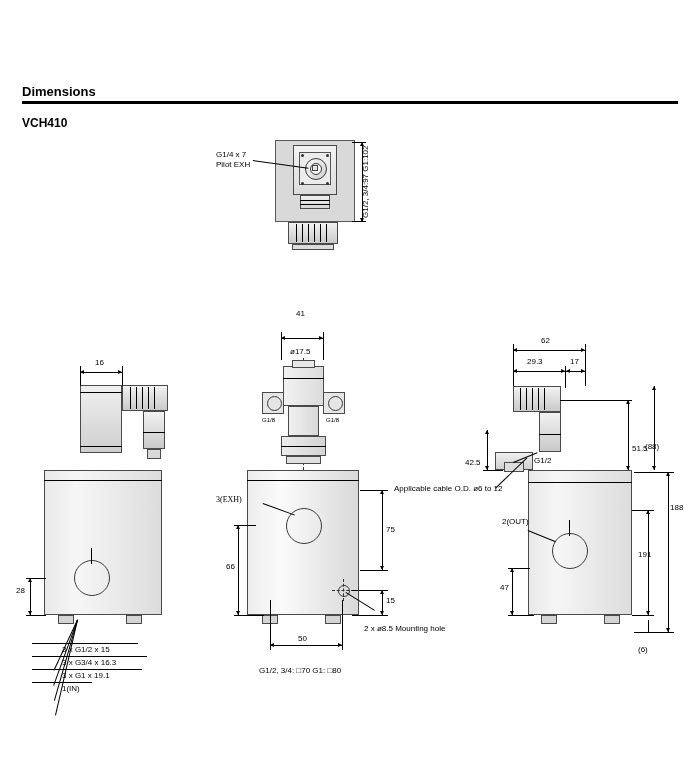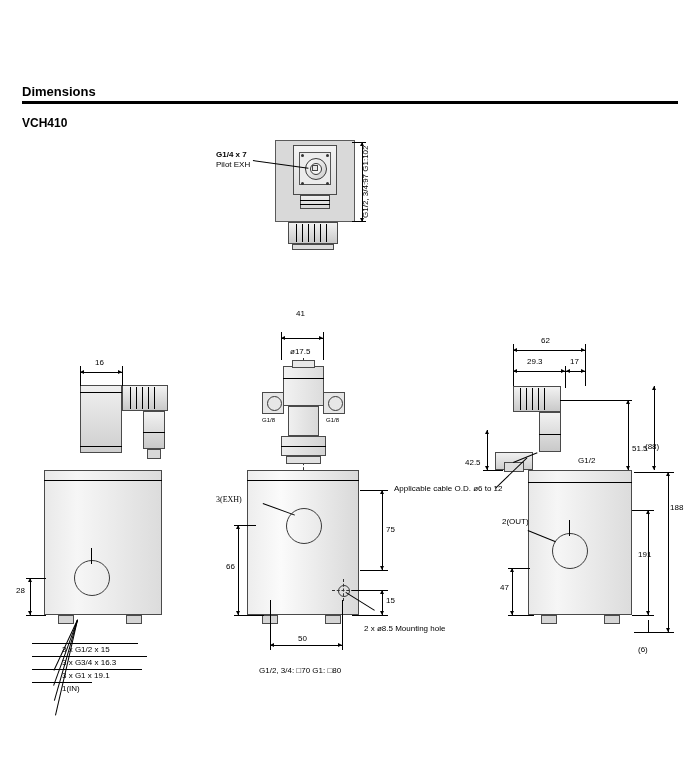--- a/index.html
+++ b/index.html
@@ -102,21 +102,21 @@
 
     <div class="blk conn" style="left:288px;top:222px;width:50px;height:22px;"></div>
     <div class="ln lnv" style="left:296px;top:224px;height:18px;"></div>
     <div class="ln lnv" style="left:302px;top:224px;height:18px;"></div>
     <div class="ln lnv" style="left:308px;top:224px;height:18px;"></div>
     <div class="ln lnv" style="left:314px;top:224px;height:18px;"></div>
     <div class="ln lnv" style="left:320px;top:224px;height:18px;"></div>
     <div class="ln lnv" style="left:326px;top:224px;height:18px;"></div>
     <div class="blk" style="left:292px;top:244px;width:42px;height:6px;border:1px solid #4a4a4a;background:#dcdcdc;"></div>
 
-    <div class="txt" style="left:216px;top:150px;font-weight:bold;">G1/4 x 7</div>
+    <div class="txt" style="left:216px;top:150px;">G1/4 x 7</div>
     <div class="txt" style="left:216px;top:160px;">Pilot EXH</div>
     <div class="leader" style="left:253px;top:160px;width:56px;transform:rotate(8deg);"></div>
 
     <div class="ln lnv" style="left:362px;top:142px;height:80px;"></div>
     <div class="ah-u" style="left:360px;top:142px;"></div>
     <div class="ah-d" style="left:360px;top:218px;"></div>
     <div class="ln lnh" style="left:352px;top:142px;width:14px;"></div>
     <div class="ln lnh" style="left:352px;top:221px;width:14px;"></div>
     <div class="vtxt" style="left:361px;top:218px;">G1/2, 3/4:97  G1:102</div>
   </div>
@@ -278,21 +278,21 @@
     <div class="ln lnv" style="left:532px;top:388px;height:22px;"></div>
     <div class="ln lnv" style="left:538px;top:388px;height:22px;"></div>
     <div class="ln lnv" style="left:544px;top:388px;height:22px;"></div>
     <div class="blk conn" style="left:539px;top:412px;width:22px;height:40px;"></div>
     <div class="ln lnh" style="left:539px;top:434px;width:22px;"></div>
 
     <div class="blk coil-fill" style="left:495px;top:452px;width:38px;height:18px;"></div>
     <div class="blk" style="left:504px;top:462px;width:20px;height:10px;border:1px solid #4a4a4a;background:#ddd;"></div>
 
     <div class="leader" style="left:513px;top:462px;width:26px;transform:rotate(-22deg);"></div>
-    <div class="txt" style="left:534px;top:456px;padding-left:44px;">G1/2</div>
+    <div class="txt" style="left:534px;top:456px;">G1/2</div>
 
     <div class="txt" style="left:394px;top:484px;">Applicable cable O.D. ø6 to 12</div>
     <div class="leader" style="left:495px;top:488px;width:44px;transform:rotate(-44deg);"></div>
 
     <div class="blk body-fill" style="left:528px;top:470px;width:104px;height:145px;"></div>
     <div class="ln lnh" style="left:528px;top:482px;width:104px;"></div>
 
     <div class="circ" style="left:552px;top:533px;width:34px;height:34px;"></div>
     <div class="ln lnv" style="left:569px;top:520px;height:16px;"></div>
     <div class="leader" style="left:528px;top:530px;width:30px;transform:rotate(22deg);"></div>

